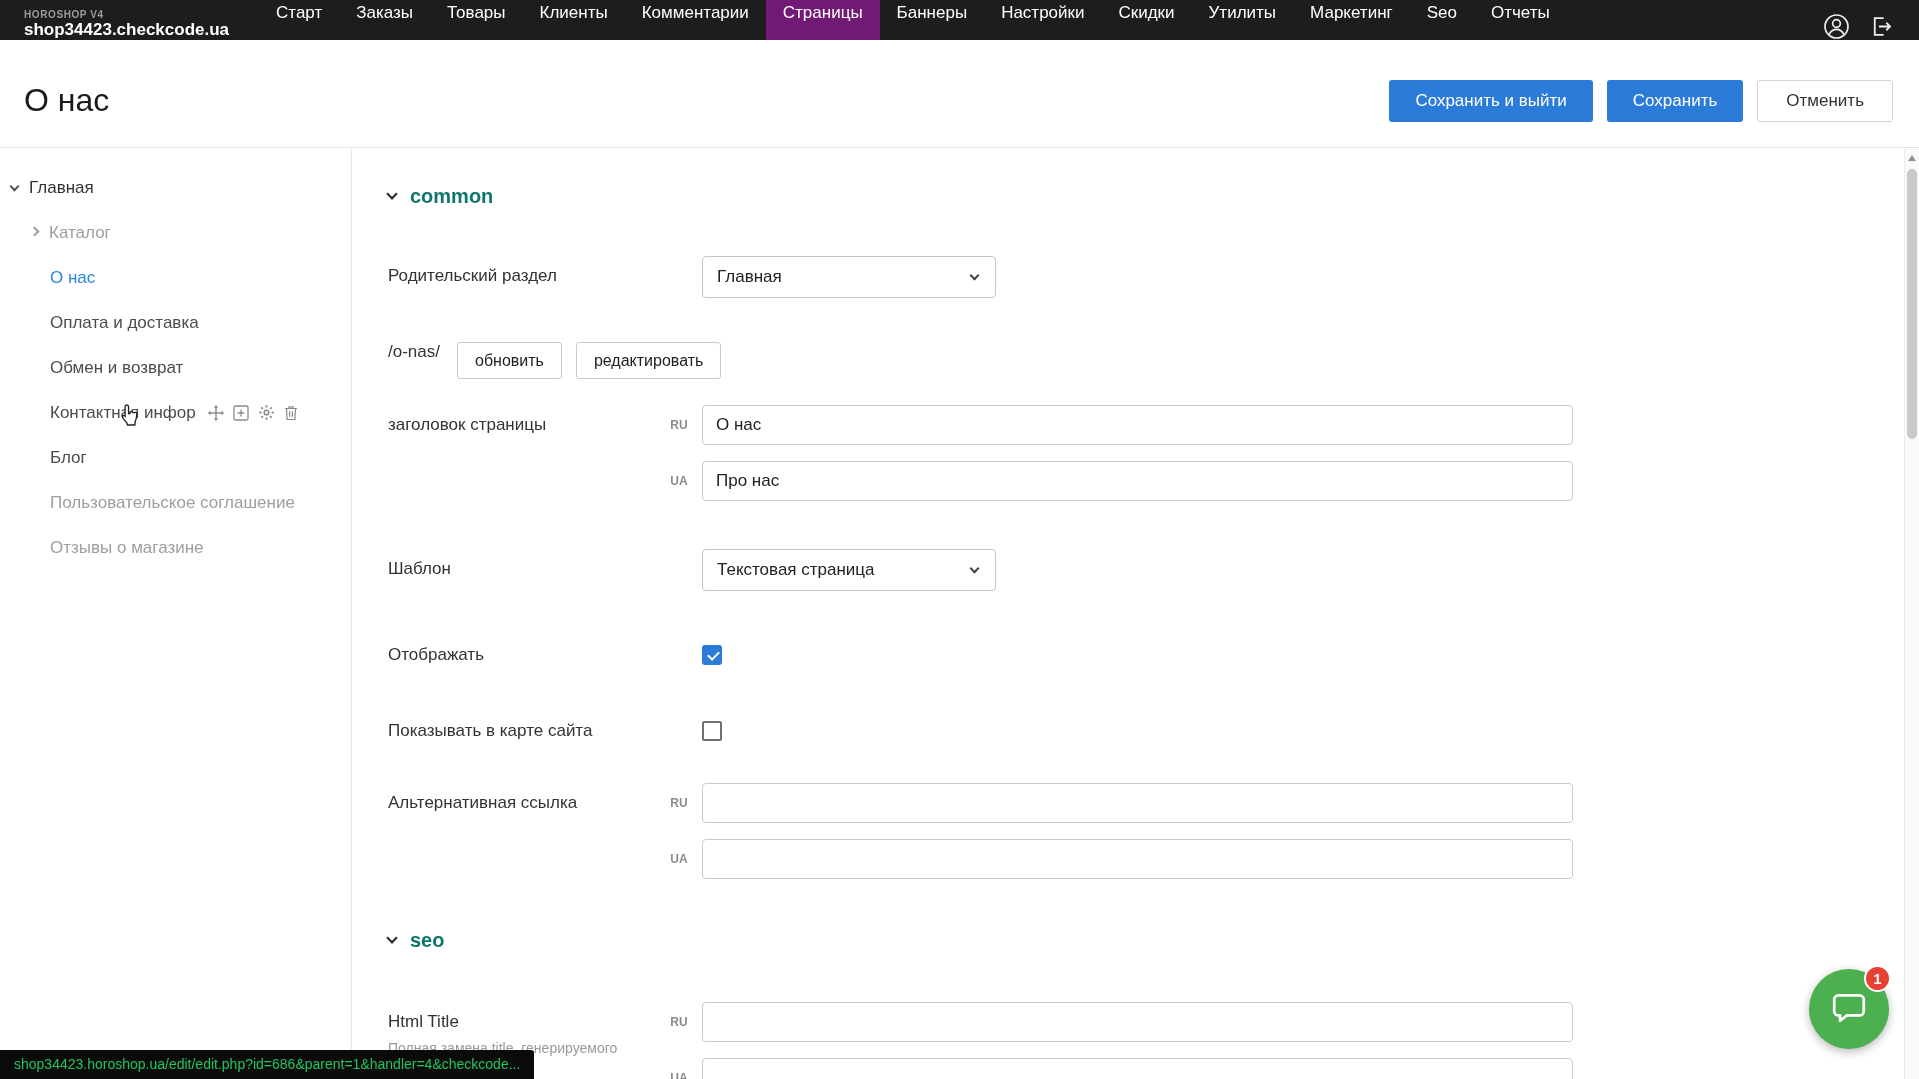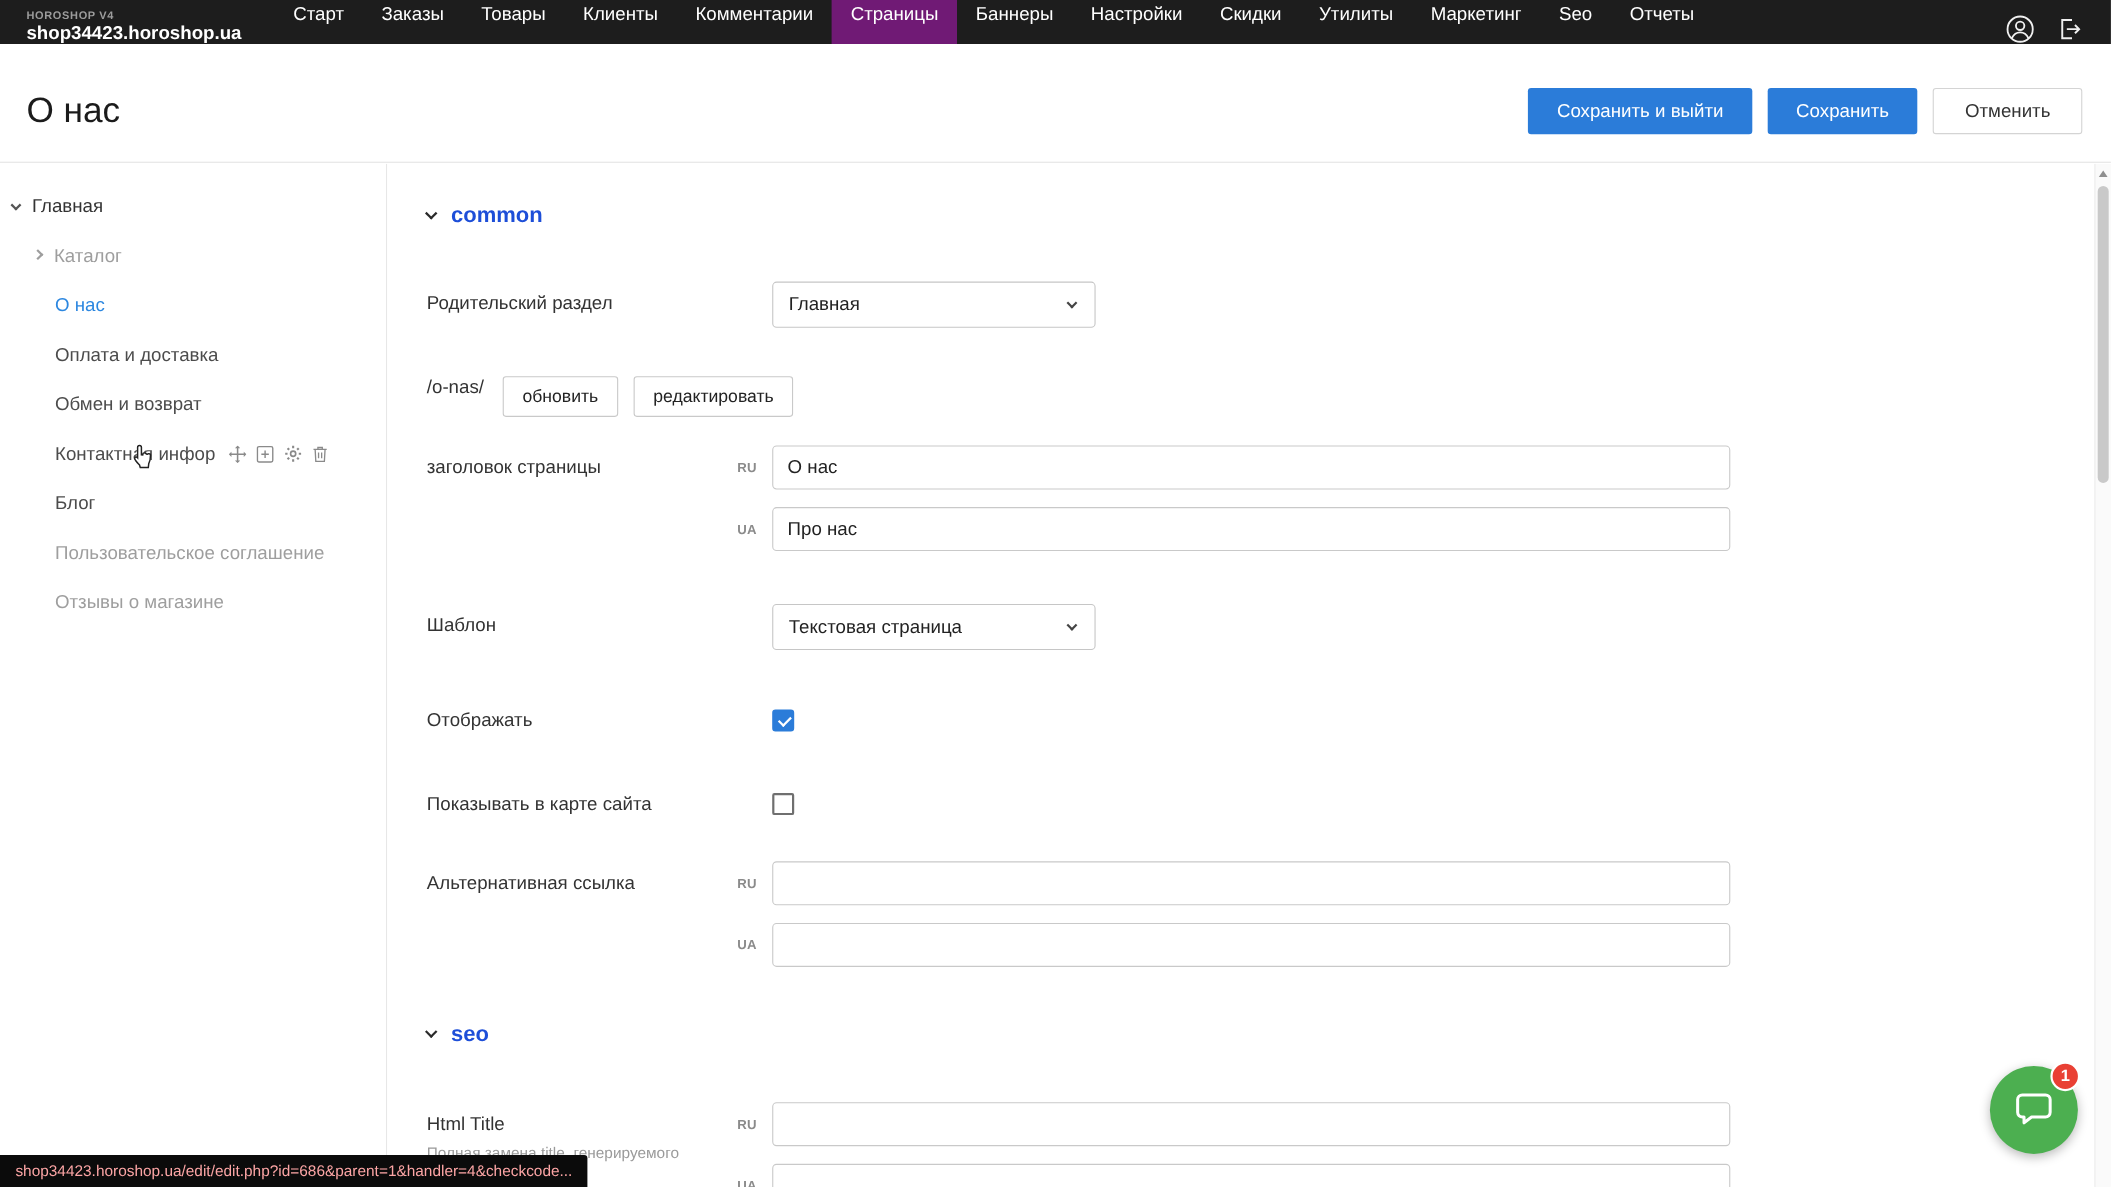--- a/index.html
+++ b/index.html
@@ -51,21 +51,21 @@
   .chev.right { transform:rotate(-45deg); }
   .tree-row .chev { width:7px; height:7px; margin-right:11px; color:#555; margin-top:-3px; }
   .tree-row.muted .chev { color:#9e9e9e; }
   .row-icons { display:flex; align-items:center; gap:9px; margin-left:12px; }
   .row-icons .icon-btn svg { display:block; }
   .hand-cursor { position:absolute; left:120px; top:254px; z-index:5; pointer-events:none; }
 
   
   .main { flex:1 1 auto; position:relative; padding-left:36px; overflow:hidden; background:#fff; }
   .section-header { display:flex; align-items:center; gap:14px; font-size:20px;
-    font-weight:bold; color:#1d4ed8; cursor:pointer;text-align:right; }
+    font-weight:bold; color:#0f766e; cursor:pointer;text-align:right; }
   .section-header .chev { width:8px; height:8px; color:#2a2a2a; margin-top:-5px; }
   .sh-common { margin-top:36px; }
   .sh-seo { margin-top:50px; }
 
   .form-row { display:flex; align-items:flex-start; }
   .form-label { width:314px; flex:0 0 314px; font-size:17px; color:#333; padding-top:10px; }
   .form-label .hint { font-size:14px; color:#9a9a9a; margin-top:8px; padding-right:30px; line-height:1.25; }
   .row-parent { margin-top:48px; }
   .row-link { margin-top:42px; }
   .row-ptitle { margin-top:26px; }
@@ -101,39 +101,39 @@
 
   
   .scrollbar { position:absolute; top:149px; right:0; bottom:0; width:15px;
     background:#fafafa; border-left:1px solid #ebebeb; z-index:15; cursor:pointer; }
   .scroll-arrow-up { width:0; height:0; border-left:4px solid transparent;
     border-right:4px solid transparent; border-bottom:6px solid #8f8f8f; margin:6px auto 0; }
   .scroll-thumb { position:absolute; top:20px; left:2px; width:10px; height:270px;
     background:#c9c9c9; border-radius:6px; cursor:pointer; }
 
   
-  .status-tooltip { position:absolute; left:0; bottom:0; background:#0b0b0b; color:#fca5a5;
+  .status-tooltip { position:absolute; left:0; bottom:0; background:#0b0b0b; color:#22c55e;
     font-size:14px; padding:6px 14px 7px; z-index:40; border-top-right-radius:3px; white-space:nowrap; }
 
   
   .chat-widget { position:absolute; right:30px; bottom:30px; width:80px; height:80px; z-index:40; }
   .chat-bubble { width:80px; height:80px; border-radius:50%; background:var(--chat-green,#4caf50);
     display:flex; align-items:center; justify-content:center; cursor:pointer;
     box-shadow:0 3px 10px rgba(0,0,0,.28); }
   .chat-badge { position:absolute; top:-4px; right:-2px; min-width:27px; height:27px; border-radius:50%;
     background:var(--badge-red,#e94034); color:#fff; font-size:15px; font-weight:bold;
     display:flex; align-items:center; justify-content:center; border:2px solid #fff; }
 </style>
 </head>
 <body>
 
 <div class="topbar">
   <div class="brand">
     <div class="brand-top">HOROSHOP V4</div>
-    <div class="brand-name">shop34423.horoshop.ua</div>
+    <div class="brand-name">shop34423.checkcode.ua</div>
   </div>
   <div class="nav">
     <div class="nav-item">Старт</div>
     <div class="nav-item">Заказы</div>
     <div class="nav-item">Товары</div>
     <div class="nav-item">Клиенты</div>
     <div class="nav-item">Комментарии</div>
     <div class="nav-item active">Страницы</div>
     <div class="nav-item">Баннеры</div>
     <div class="nav-item">Настройки</div>

